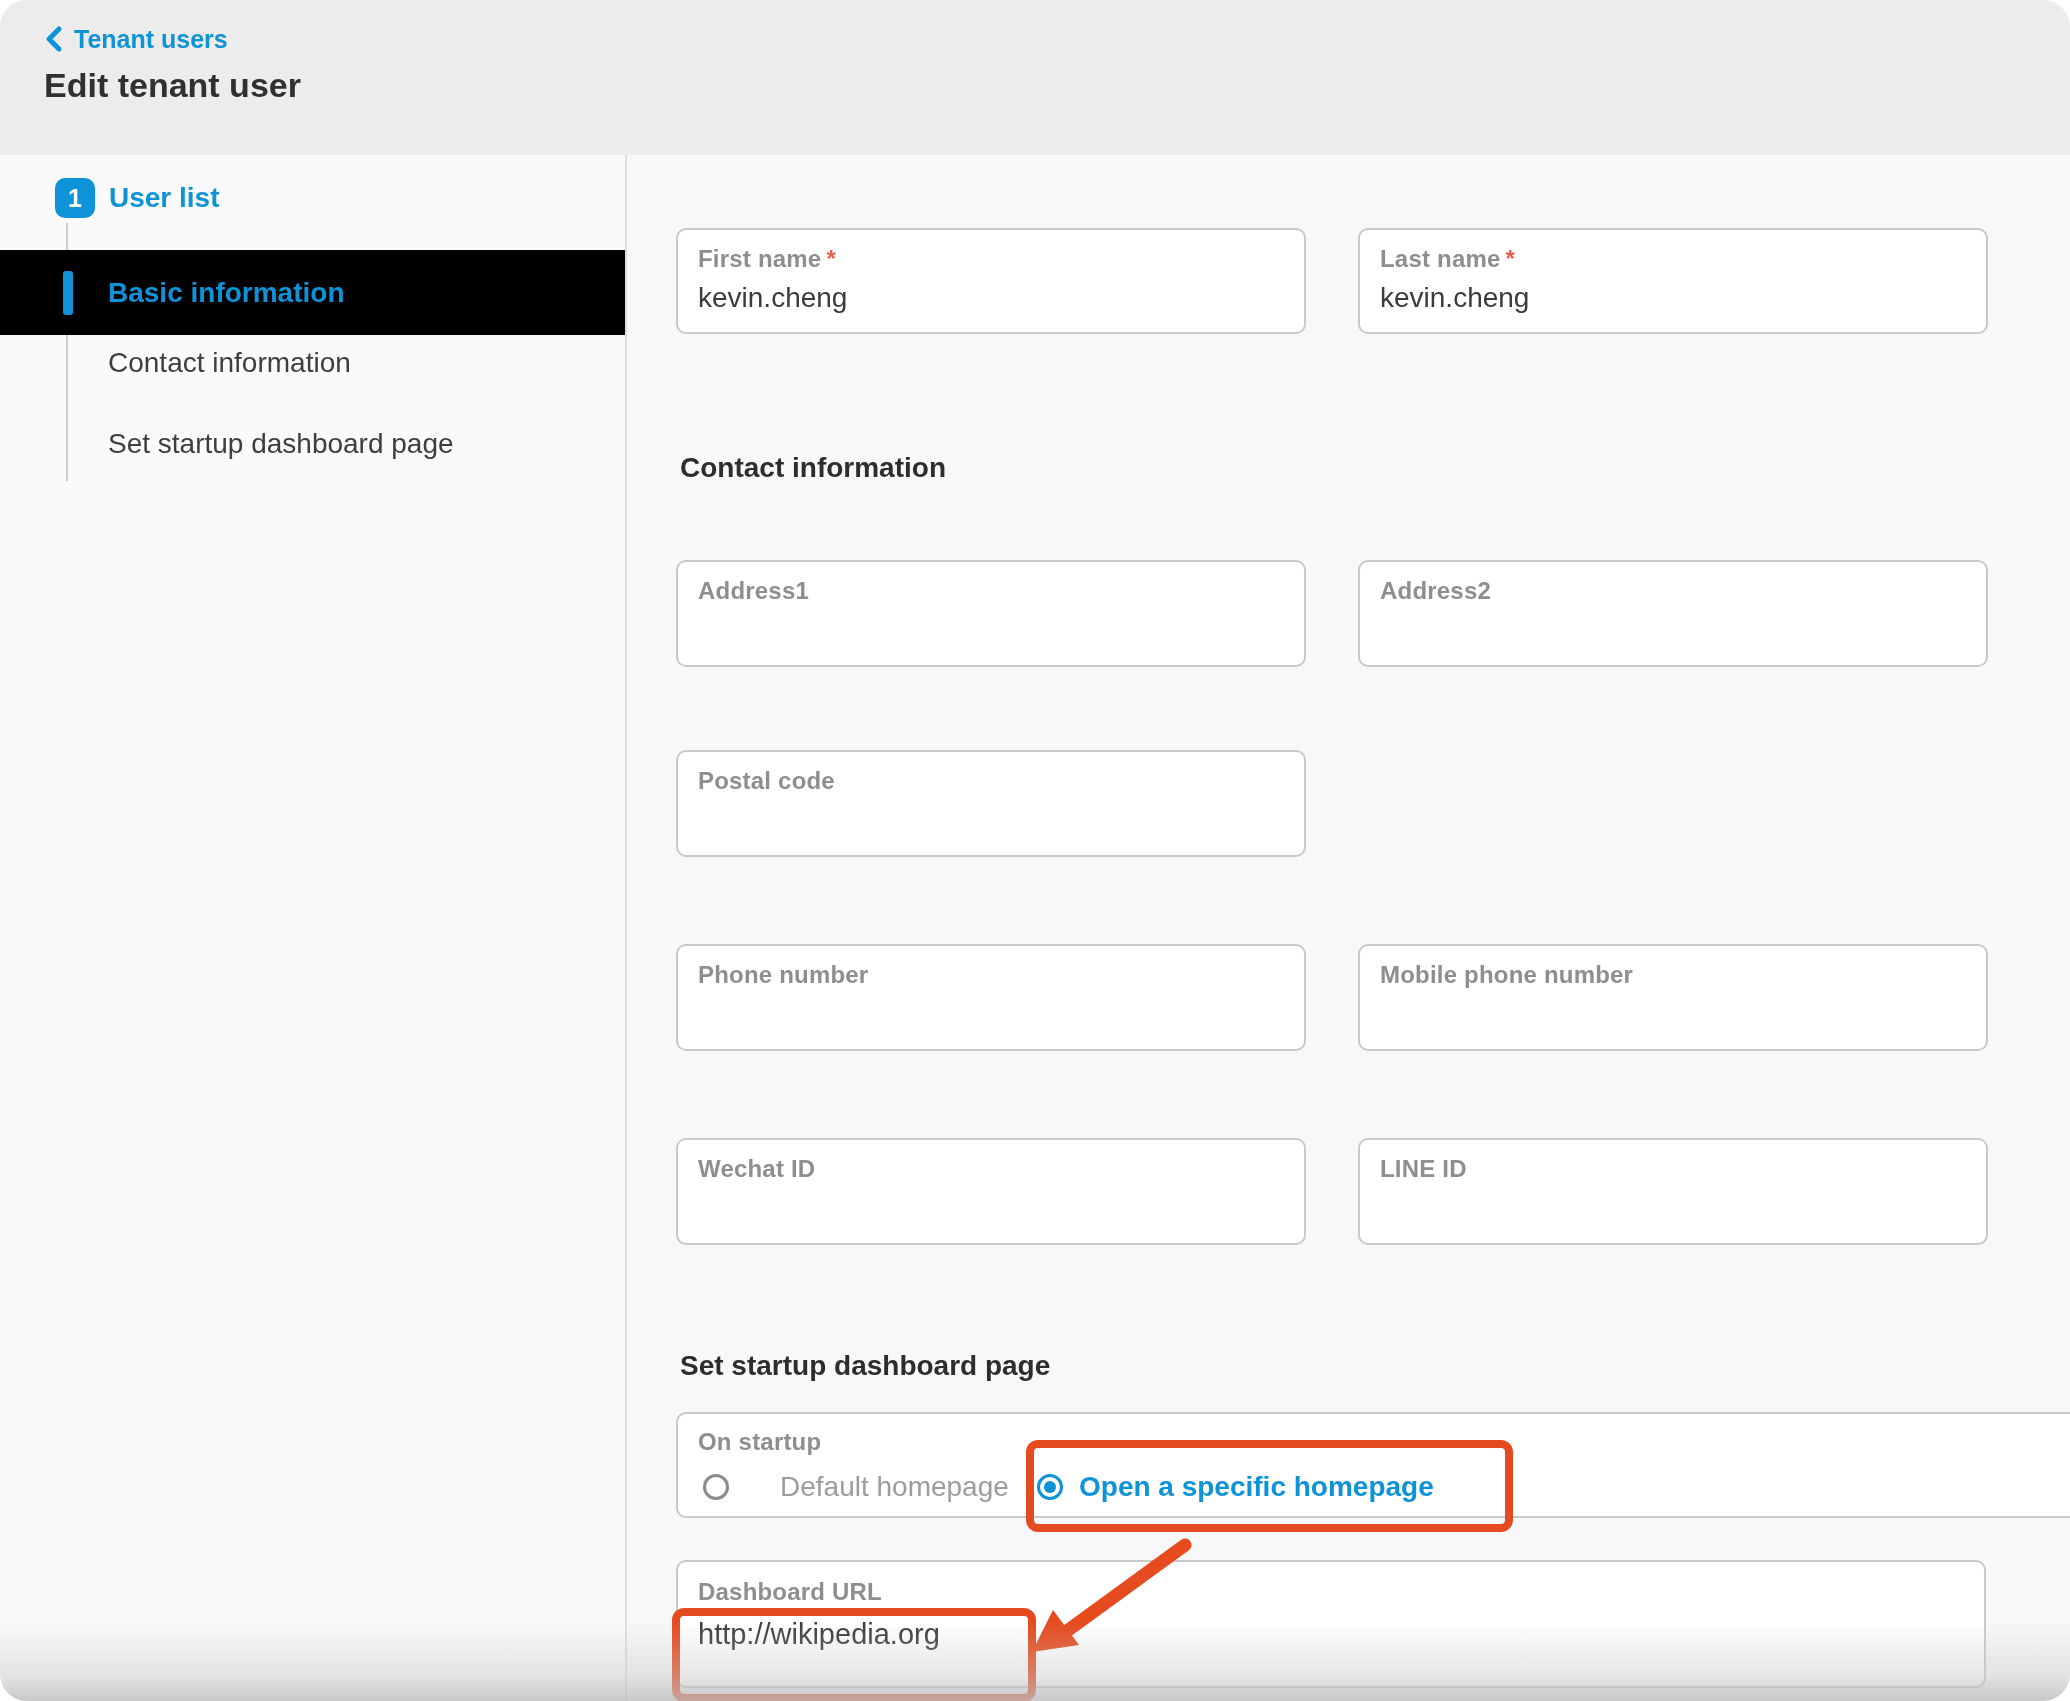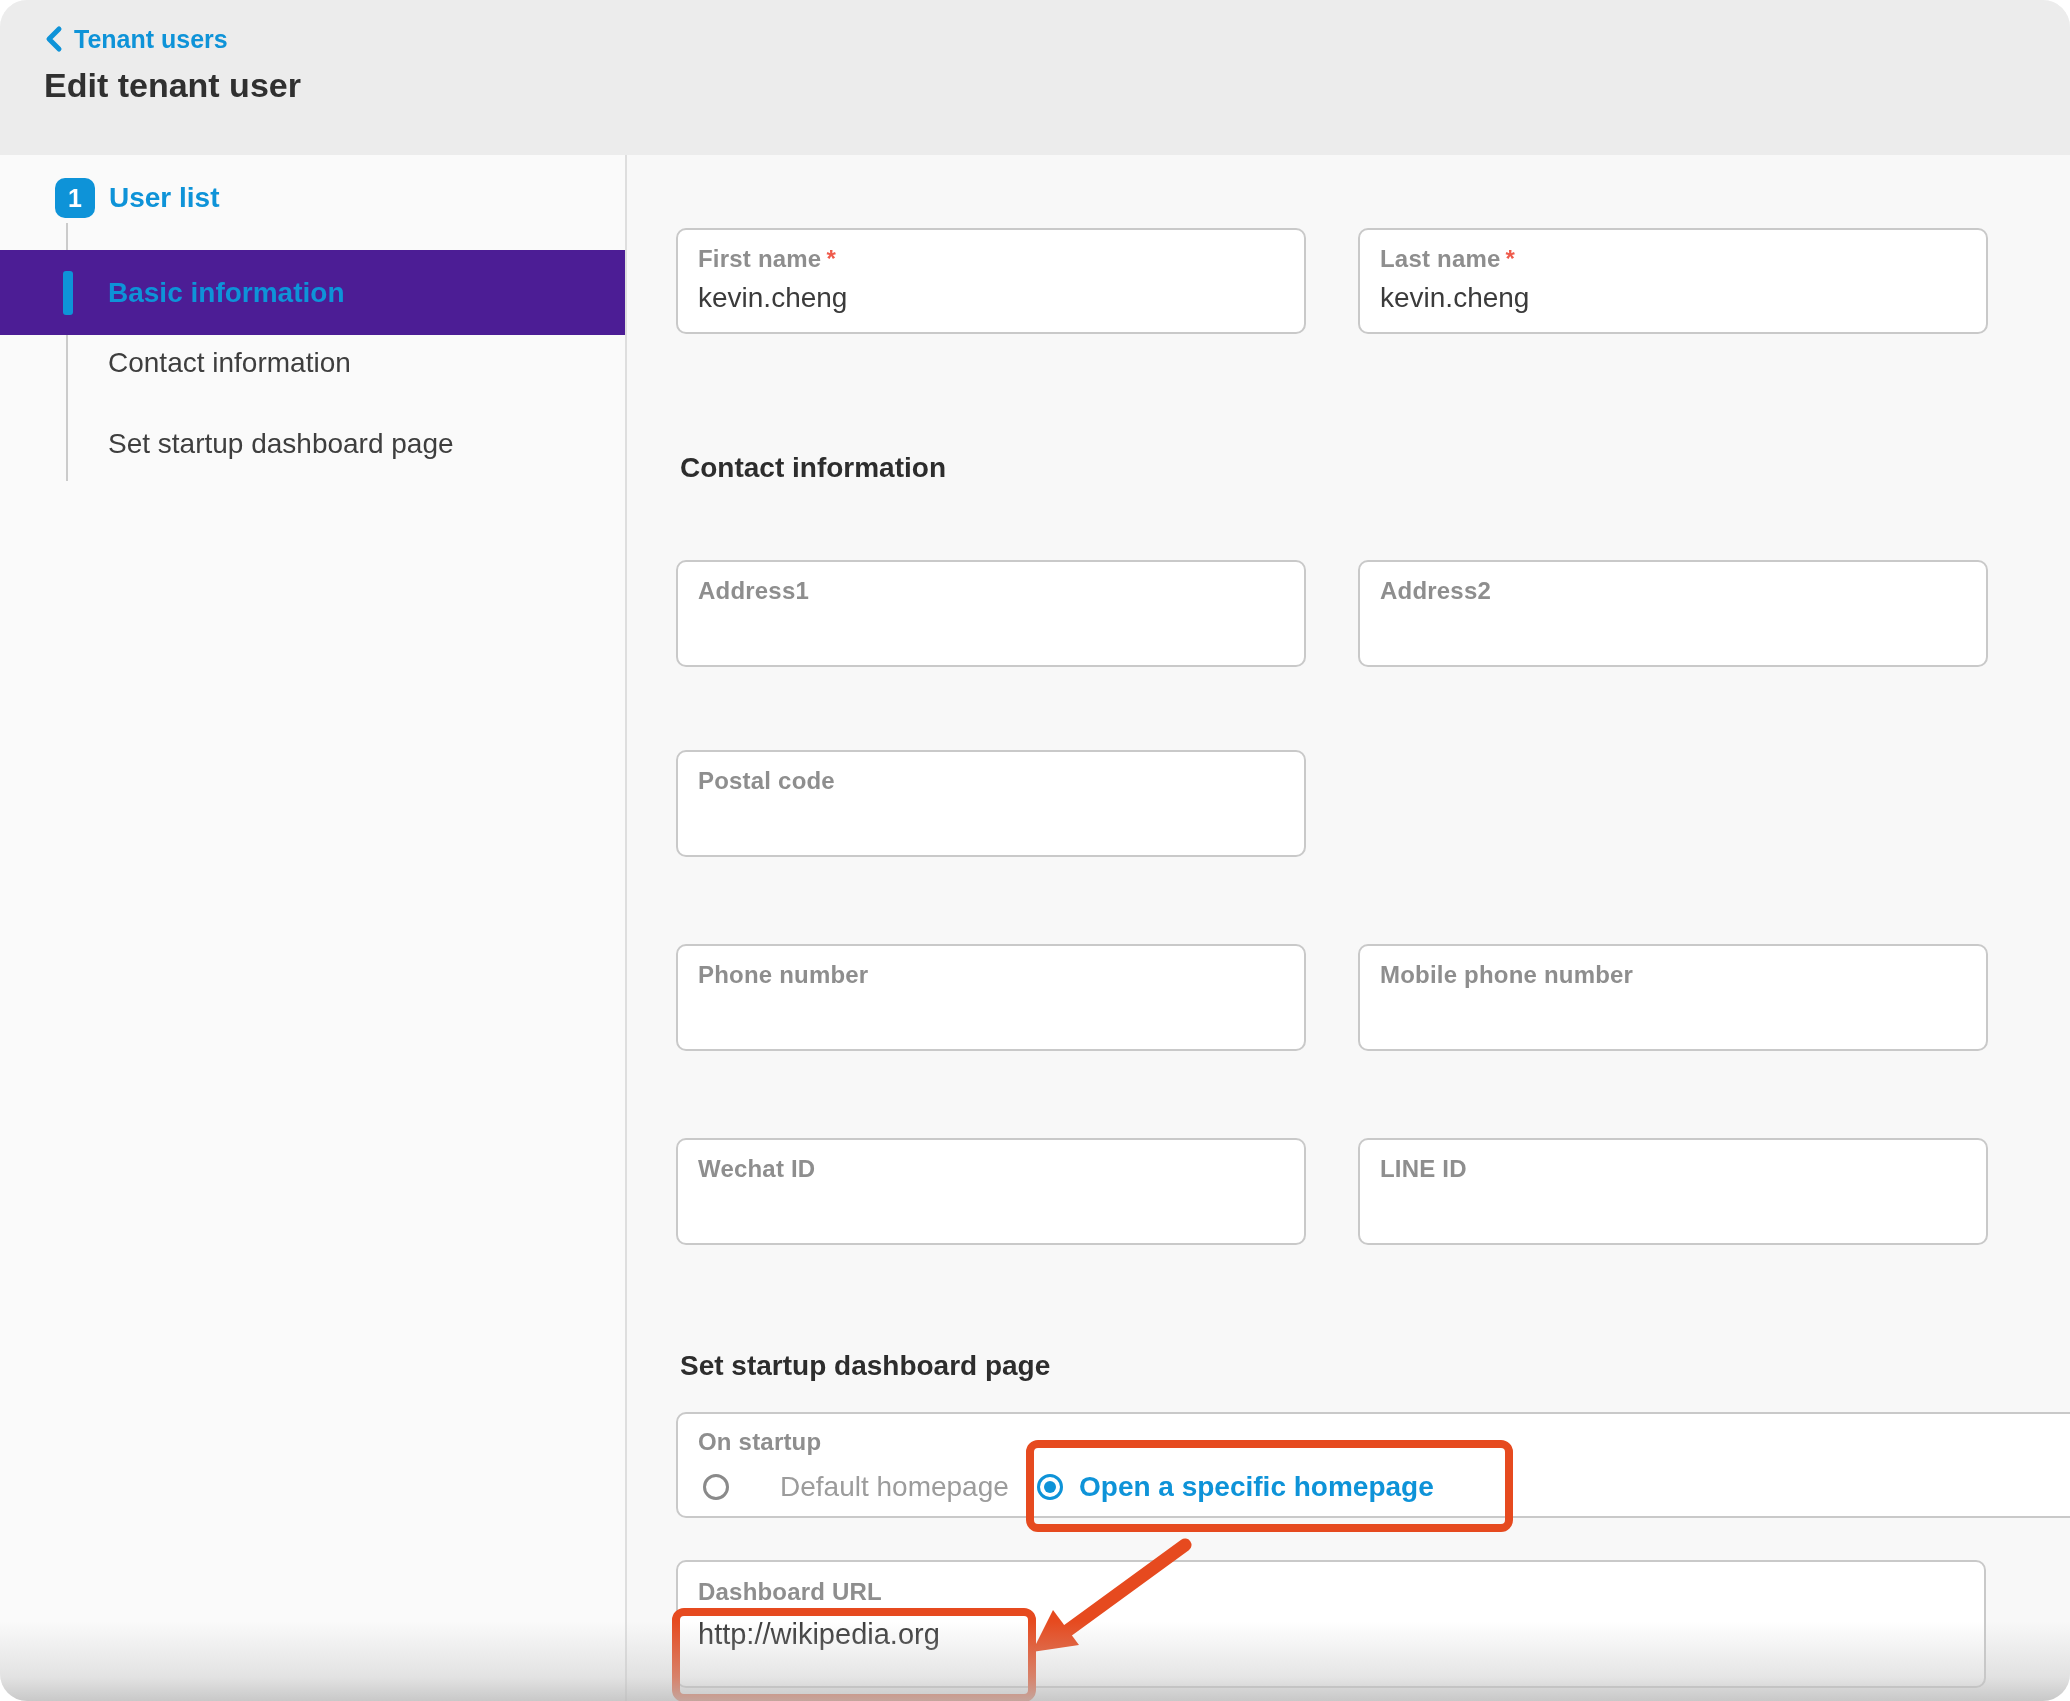--- a/index.html
+++ b/index.html
@@ -12,21 +12,21 @@
   .back-link svg{display:block;}
   .back-label{color:#0e93d8;font-size:25px;font-weight:700;}
   .page-title{position:absolute;left:44px;top:66px;font-size:34px;font-weight:700;color:#303030;}
 
   
   .sidebar{position:absolute;left:0;top:155px;width:627px;height:1546px;background:#fafafa;border-right:2px solid #dedede;box-sizing:border-box;}
   .connector{position:absolute;left:66px;top:68px;width:2px;height:258px;background:#cbcbcb;}
   .step-row{position:absolute;left:55px;top:23px;display:flex;align-items:center;cursor:pointer;}
   .step-badge{width:40px;height:40px;border-radius:10px;background:#0e93d8;color:#fff;font-size:25px;font-weight:700;line-height:40px;text-align:center;}
   .step-label{margin-left:14px;color:#0e93d8;font-size:28px;font-weight:700;line-height:40px;}
-  .active-band{position:absolute;left:0;top:95px;width:100%;height:85px;background:#4c1d95;cursor:pointer;}
+  .active-band{position:absolute;left:0;top:95px;width:100%;height:85px;background:#000000;cursor:pointer;}
   .active-bar{position:absolute;left:63px;top:21px;width:10px;height:44px;background:#0e93d8;border-radius:3px;}
   .active-label{position:absolute;left:108px;top:0;line-height:85px;color:#0e93d8;font-size:28px;font-weight:700;}
   .side-item{position:absolute;left:108px;height:40px;line-height:40px;color:#3e3e3e;font-size:28px;cursor:pointer;}
   .side-item.contact{top:188px;}
   .side-item.startup{top:269px;}
 
   
   .main{position:absolute;left:629px;top:155px;width:1441px;height:1546px;background:#f8f8f8;}
   .field{position:absolute;width:630px;height:107px;background:#fff;border:2px solid #c9c9c9;border-radius:10px;box-sizing:border-box;padding:15px 20px 0 20px;}
   .field.first{height:106px;}

